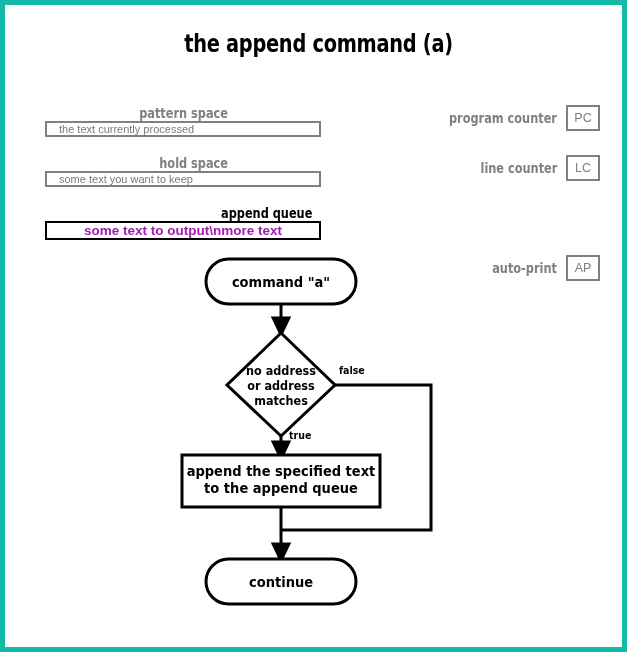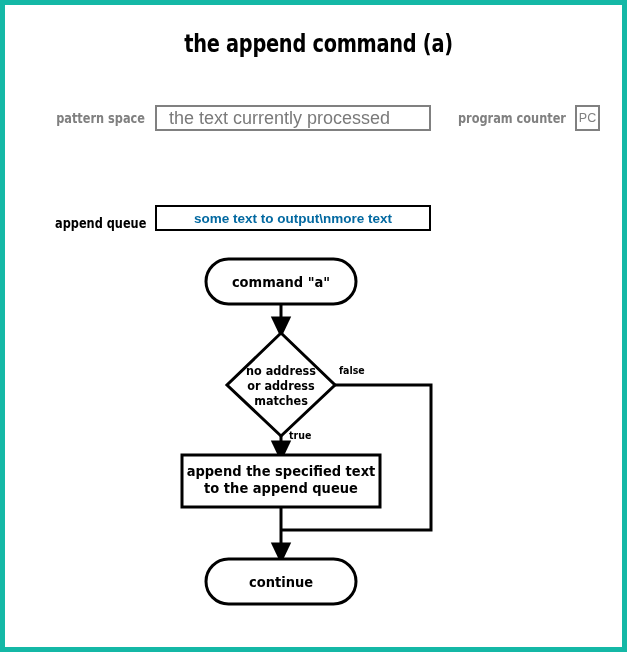--- a/index.html
+++ b/index.html
@@ -37,20 +37,21 @@
     transform-origin: center top;
     white-space: nowrap;
   }
 
   
   .reg-row {
     position: absolute;
     display: flex;
     align-items: center;
     height: 26px;
+    flex-direction: column;
   }
   .reg-label {
     font-family: "DejaVu Sans Condensed", "Liberation Sans Narrow", "Liberation Sans", sans-serif;
     font-weight: bold;
     font-size: 14px;
     color: #808080;
     text-align: right;
     white-space: nowrap;
     transform: scaleX(0.9);
     transform-origin: right center;
@@ -58,27 +59,27 @@
   .reg-label.dark { color: #000000; }
 
   .reg-box {
     box-sizing: border-box;
     border: 2px solid #808080;
     background: #ffffff;
     height: 26px;
     display: flex;
     align-items: center;
     padding-left: 12px;
-    font-size: 18px;
+    font-size: 11px;
     color: #7a7a7a;
     white-space: nowrap;
   }
   .reg-box.active {
     border: 2px solid #000000;
-    color: #0369a1;
+    color: #a21caf;
     font-weight: bold;
     font-size: 13.5px;
     justify-content: center;
     padding-left: 0;
   }
 
   
   #row-pattern { left: 40px; top: 100px; }
   #row-hold    { left: 40px; top: 150px; }
   #row-append  { left: 40px; top: 200px; align-items: flex-end; }
@@ -103,21 +104,21 @@
     font-size: 14px;
     color: #808080;
     text-align: right;
     white-space: nowrap;
     margin-right: 9px;
     transform: scaleX(0.9);
     transform-origin: right center;
   }
   .flag-box {
     box-sizing: border-box;
-    width: 25px;
+    width: 34px;
     height: 26px;
     border: 2px solid #808080;
     background: #ffffff;
     display: flex;
     align-items: center;
     justify-content: center;
     font-size: 12.5px;
     color: #808080;
   }
   #row-pc { top: 100px; }
@@ -163,33 +164,45 @@
 
 <div id="page">
 
   <div id="title">the append command (a)</div>
 
   <div class="reg-row" id="row-pattern">
     <div class="reg-label">pattern space</div>
     <div class="reg-box">the text currently processed</div>
   </div>
 
+  <div class="reg-row" id="row-hold">
+    <div class="reg-label">hold space</div>
+    <div class="reg-box">some text you want to keep</div>
+  </div>
 
   <div class="reg-row" id="row-append">
     <div class="reg-label dark">append queue</div>
     <div class="reg-box active">some text to output\nmore text</div>
   </div>
 
   <div class="flag-row" id="row-pc">
     <div class="flag-label">program counter</div>
     <div class="flag-box">PC</div>
   </div>
 
-
-
+  <div class="flag-row" id="row-lc">
+    <div class="flag-label">line counter</div>
+    <div class="flag-box">LC</div>
+  </div>
+
+
+  <div class="flag-row" id="row-ap">
+    <div class="flag-label">auto-print</div>
+    <div class="flag-box">AP</div>
+  </div>
 
   <svg id="flow" viewBox="0 0 627 380" width="627" height="380">
 
     <defs>
       <marker id="arrowhead" markerWidth="9" markerHeight="9" refX="4.2" refY="4" orient="auto" markerUnits="strokeWidth">
         <path d="M0,0.6 L7.2,4 L0,7.4 z" fill="#000000"></path>
       </marker>
     </defs>
 
     <g>

